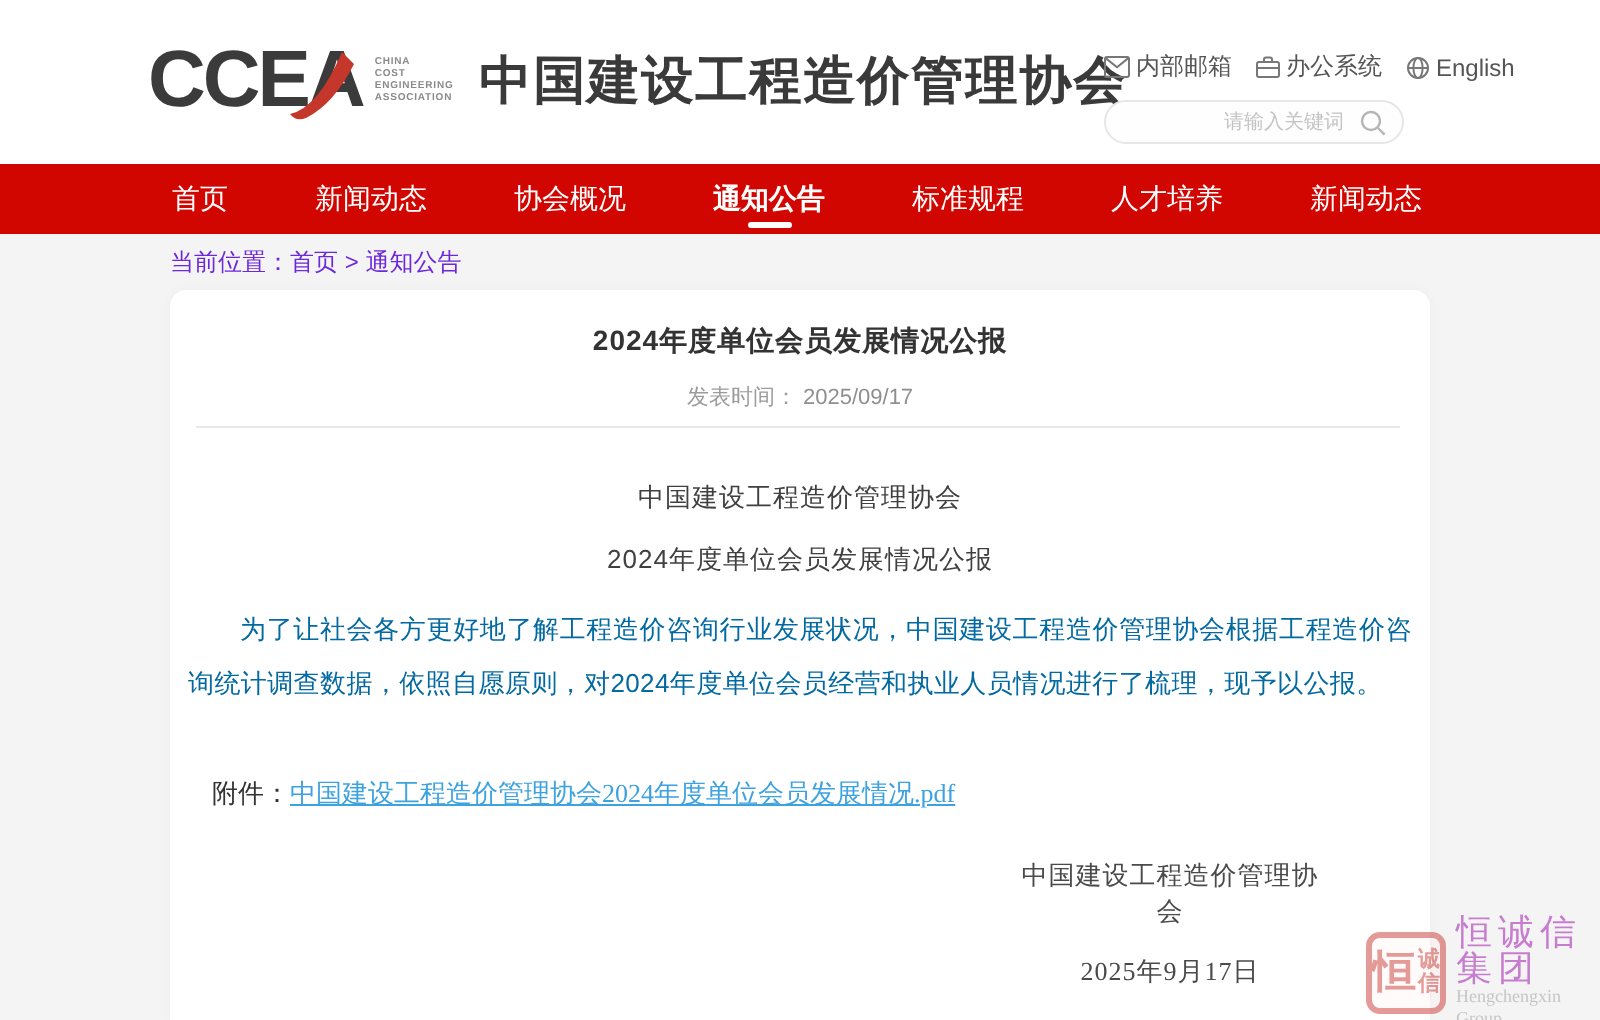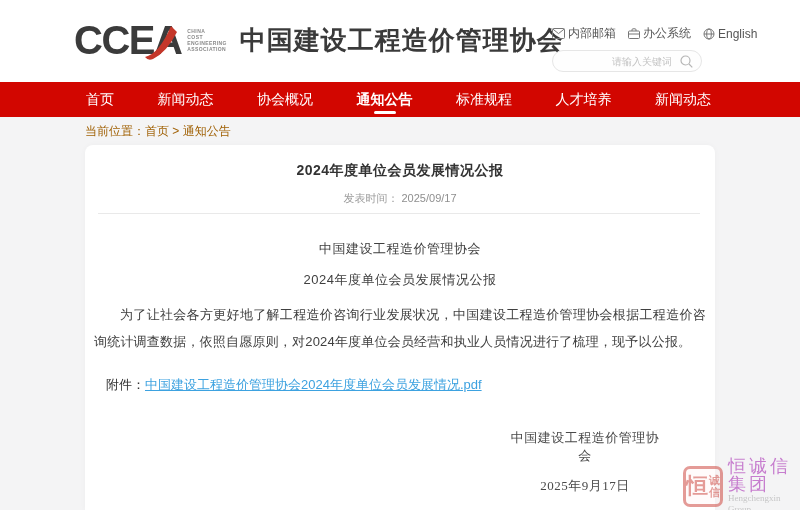--- a/index.html
+++ b/index.html
@@ -28,38 +28,38 @@
 
   
   .nav { position:absolute; top:82px; left:0; width:800px; height:35px; background:#d20600;
          display:flex; align-items:center; justify-content:space-between; padding:0 89px 0 86px; }
   .nav-item { position:relative; color:#fff; font-size:14px; line-height:35px; height:35px; cursor:pointer; white-space:nowrap; }
   .nav-item.active { font-weight:700; }
   .nav-item.active::after { content:""; position:absolute; left:50%; transform:translateX(-50%);
                             bottom:3px; width:22px; height:3px; background:#fff; border-radius:2px; }
 
   
-  .breadcrumb { position:absolute; top:117px; left:85px; height:39px; line-height:28px; font-size:12px; color:#a16207; }
+  .breadcrumb { position:absolute; top:117px; left:85px; height:39px; line-height:28px; font-size:12px; color:#6d28d9; }
   .breadcrumb span { cursor:default; }
   .breadcrumb .bc-link { cursor:pointer; }
 
   
   .card { position:absolute; left:85px; top:145px; width:630px; height:365px; background:#fff;
           border-radius:8px 8px 0 0; box-shadow:0 0 6px rgba(0,0,0,0.03); }
   .article-title { position:absolute; top:17px; left:0; width:100%; text-align:center;
                    font-size:14px; font-weight:700; color:#333; letter-spacing:.5px; }
   .publish { position:absolute; top:46px; left:0; width:100%; text-align:center; font-size:11px; color:#9c9c9c; }
   .publish .pub-value { font-weight:400; color:#8f8f8f; }
   .sep-line { position:absolute; top:68px; left:13px; right:15px; border-top:1px solid #e9e9e9; }
   .center-line { position:absolute; left:0; width:100%; text-align:center; font-size:13px; color:#404040; letter-spacing:.5px; }
   .cl-1 { top:95px; }
   .cl-2 { top:126px; }
-  .para { position:absolute; top:156px; left:9px; right:9px; font-size:13px; color:#404040;
+  .para { position:absolute; top:156px; left:9px; right:9px; font-size:13px; color:#0369a1;
           line-height:27px; text-indent:2em; text-align:justify; letter-spacing:.2px; }
-  .attach { position:absolute; top:231px; left:21px; font-size:13px; color:#333; }
+  .attach { position:absolute; top:243px; left:21px; font-size:13px; color:#333;font-family:Liberation Serif, serif; }
   .attach a { color:#3da2e0; text-decoration:underline; cursor:pointer; }
   .signature { position:absolute; top:284px; right:55px; width:150px; text-align:center;
                font-size:13px; color:#4a4a4a; letter-spacing:.5px; }
   .signature .sig-date { margin-top:12px;font-family:Liberation Serif, serif; }
 
   
   .watermark { position:absolute; left:683px; top:457px; display:flex; align-items:center; gap:5px; opacity:.55; }
   .seal { width:41px; height:41px; border:3px solid #cf4a43; border-radius:7px; background:rgba(255,242,242,.55);
           display:flex; align-items:center; justify-content:center; gap:1px; color:#cf4a43;
           font-family:"Liberation Serif", serif; font-weight:700; }

